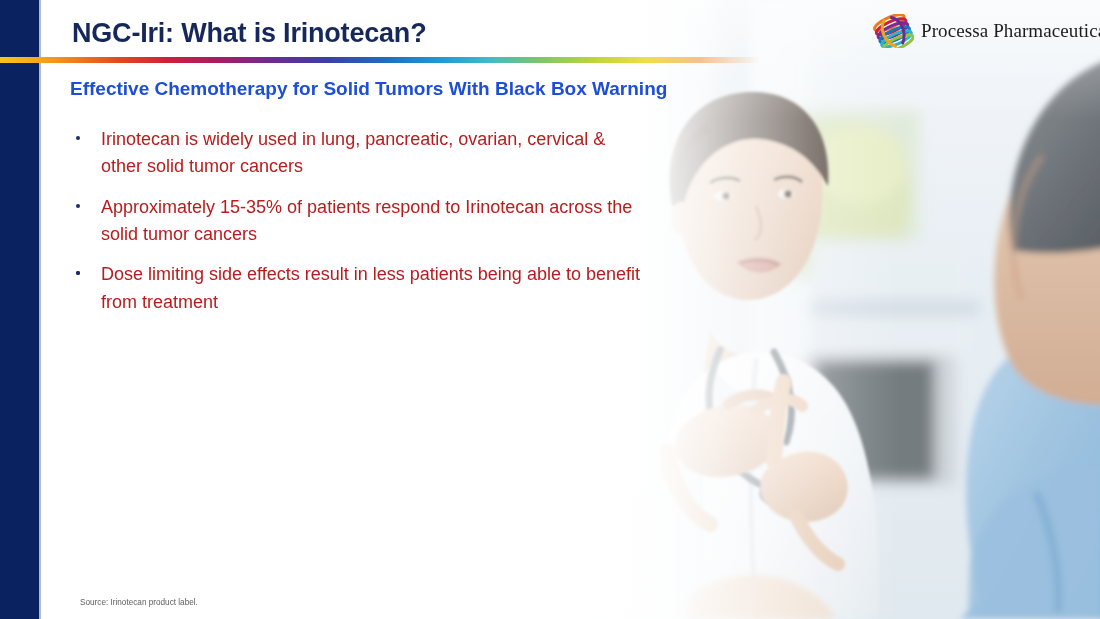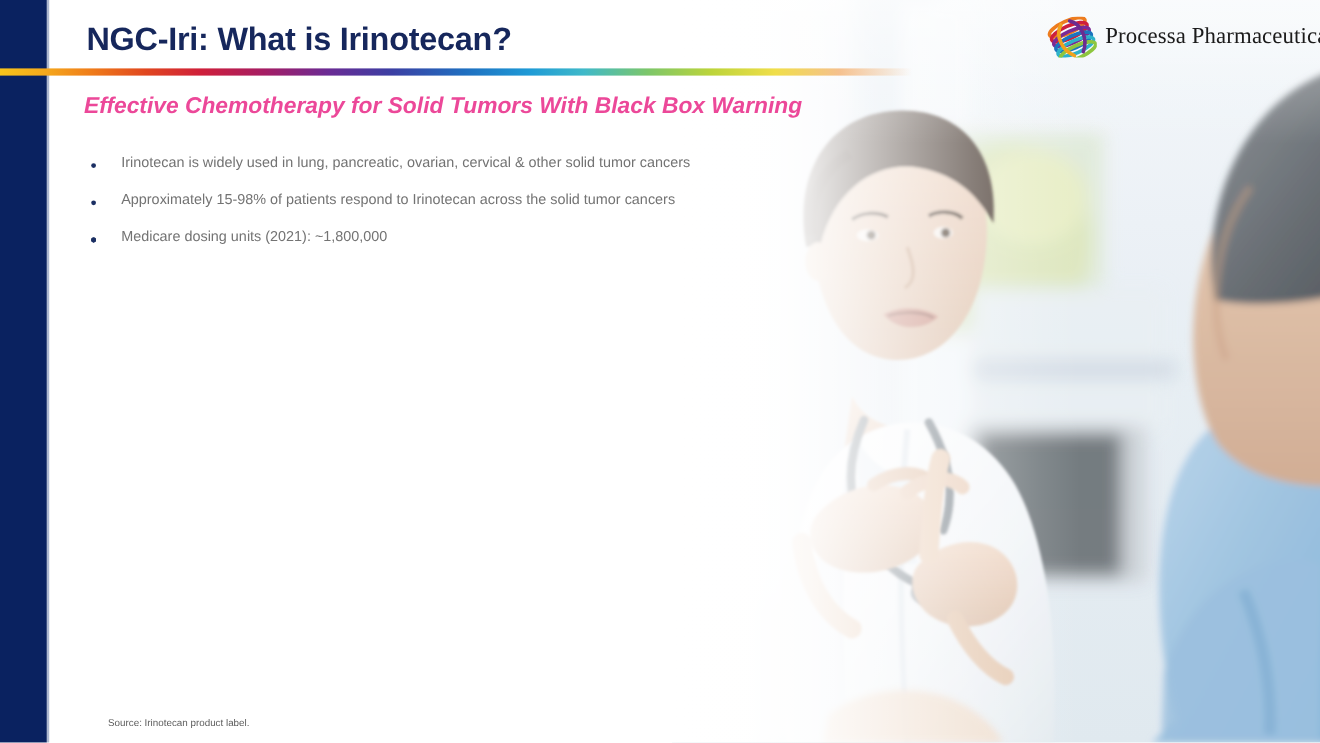--- a/index.html
+++ b/index.html
@@ -123,22 +123,21 @@
       rgba(246,200,160,0.0) 100%);
   }
 
   .subtitle {
     position: absolute;
     left: 70px;
     top: 78px;
     z-index: 5;
     font-size: 19px;
     font-weight: bold;
-    font-style: italic;
-    color: #ec4899;
+    color: #1d4ed8;
     white-space: nowrap;
   }
 
   
   .logo {
     position: absolute;
     left: 872px;
     top: 14px;
     z-index: 8;
     display: flex;
@@ -159,23 +158,23 @@
     position: absolute;
     left: 70px;
     top: 126px;
     width: 575px;
     z-index: 5;
   }
   .bullet {
     position: relative;
     padding-left: 31px;
     margin-bottom: 13px;
-    font-size: 12px;
+    font-size: 18px;
     line-height: 1.52;
-    color: #737373;
+    color: #b91c1c;
   }
   .bullet:last-child { margin-bottom: 0; }
   .bullet .dot {
     position: absolute;
     left: 6px;
     top: 10px;
     width: 4px;
     height: 4px;
     border-radius: 50%;
     background: #1B2F63;
@@ -187,21 +186,20 @@
   }
 
   
   .source-note {
     position: absolute;
     left: 80px;
     top: 598px;
     z-index: 5;
     font-size: 8.2px;
     color: #5d5d5d;
-    margin-left: 10px;
   }
   .page-number {
     position: absolute;
     right: 18px;
     top: 597px;
     z-index: 9;
     font-size: 10px;
     color: #ffffff;
     opacity: 0.92;
     margin-top: 22px;
@@ -373,34 +371,31 @@
   <div class="bullets">
 
     <div class="bullet">
       <span class="dot"></span>
       <span>Irinotecan is widely used in lung, pancreatic, ovarian, cervical &amp; other solid tumor cancers</span>
     </div>
 
 
     <div class="bullet">
       <span class="dot"></span>
-      <span>Approximately 15-98% of patients respond to Irinotecan across the solid tumor cancers</span>
+      <span>Approximately 15-35% of patients respond to Irinotecan across the solid tumor cancers</span>
     </div>
 
     <div class="bullet">
       <span class="dot"></span>
     </div>
 
     <div class="bullet">
       <span class="dot"></span>
+      <span>Dose limiting side effects result in less patients being able to benefit from treatment</span>
     </div>
 
-    <div class="bullet">
-      <span class="dot"></span>
-      <span>Medicare dosing units (2021): ~1,800,000</span>
-    </div>
 
   </div>
 
   <div class="source-note">Source: Irinotecan product label.</div>
   <div class="page-number">18</div>
 
 </div>
 
 </body></html>

